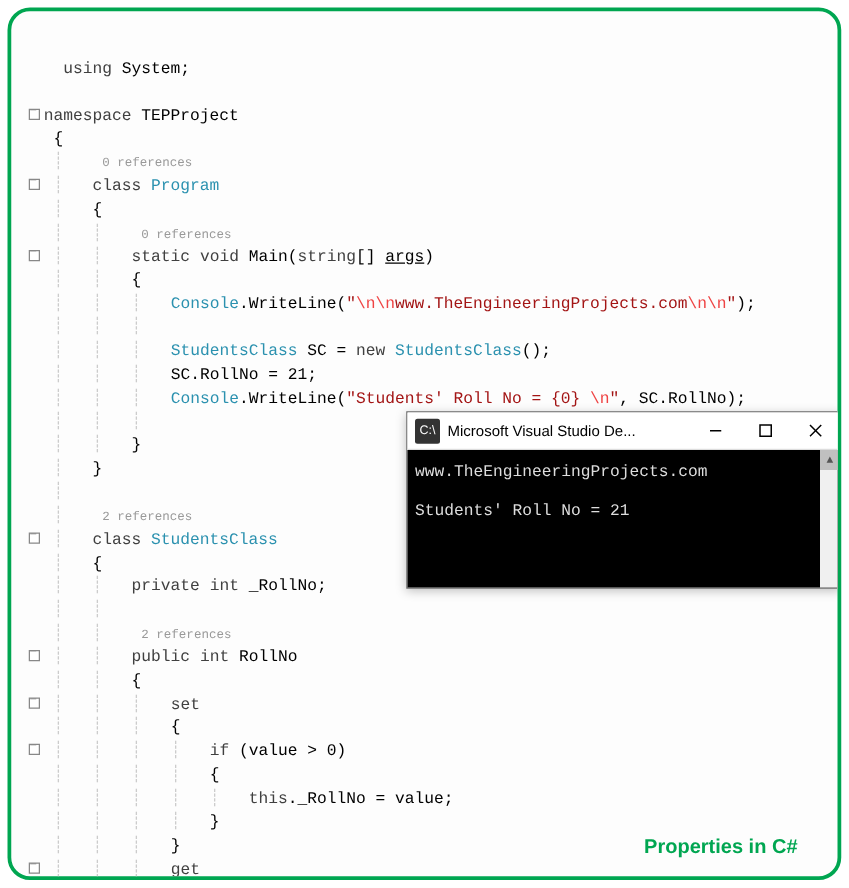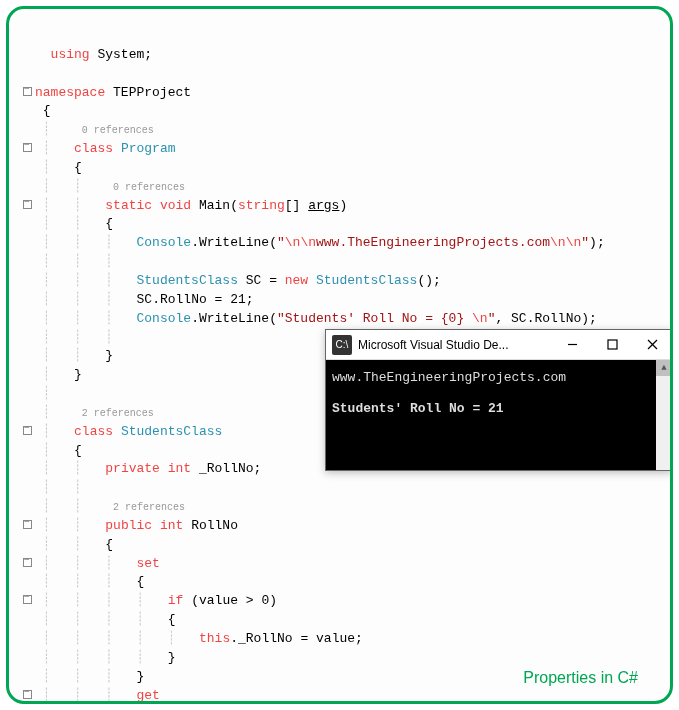--- a/index.html
+++ b/index.html
@@ -45,33 +45,33 @@
   .fold-box::before {
     content: "−";
     position: absolute;
     top: -5px; left: 0px;
     font-size: 10px;
     color: #888;
   }
   .line-guide {
     color: #ccc;
   }
-  .kw { color: #ef4444; }
+  .kw { color: #404040; }
   .type { color: #2b91af; font-family: Liberation Mono, monospace; }
   .str { color: #a31515; }
   .esc { color: #ef4444; text-align: center; }
   .ref { color: #999; font-size: 10px; margin-top: 12px; }
   .param-u { text-decoration: underline; }
 
   .caption {
     position: absolute;
     bottom: 14px;
     right: 32px;
     color: #00a651;
-    font-weight: normal;
+    font-weight: bold;
     font-family: Arial, sans-serif;
     font-size: 16px;
   }
 
   .console-window {
     position: absolute;
     top: 320px;
     left: 316px;
     width: 348px;
     background: #fff;
@@ -121,21 +121,21 @@
   .console-scroll-thumb {
     position: absolute;
     right: 0; top: 0;
     width: 16px; height: 16px;
     background: #c0c0c0;
     display: flex; align-items: center; justify-content: center;
     color: #555;
     font-size: 9px;
   }
   .console-line { margin-bottom: 16px; }
-  .console-line:last-child { margin-bottom: 0; font-weight: bold; }
+  .console-line:last-child { margin-bottom: 0; }
 </style>
 </head>
 <body>
 
 <div class="frame">
 
 <div class="code">
 <span class="gutter"> </span>  <span class="kw">using</span> <span>System</span>;
 <span class="gutter"> </span>
 <span class="gutter"><span class="fold-box"></span></span><span class="kw">namespace</span> <span>TEPProject</span>

